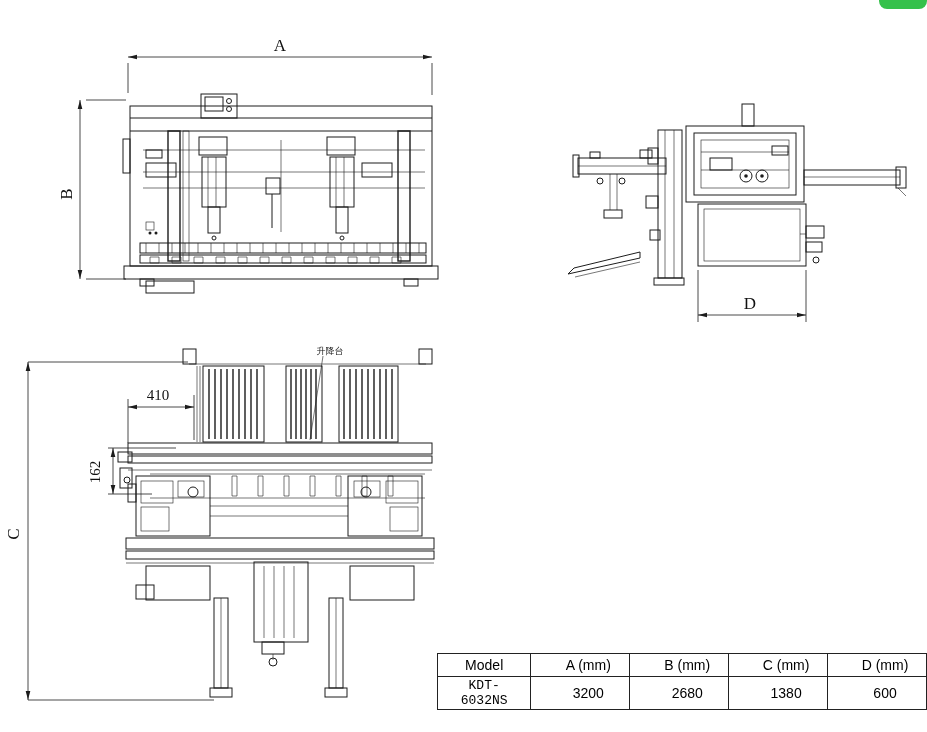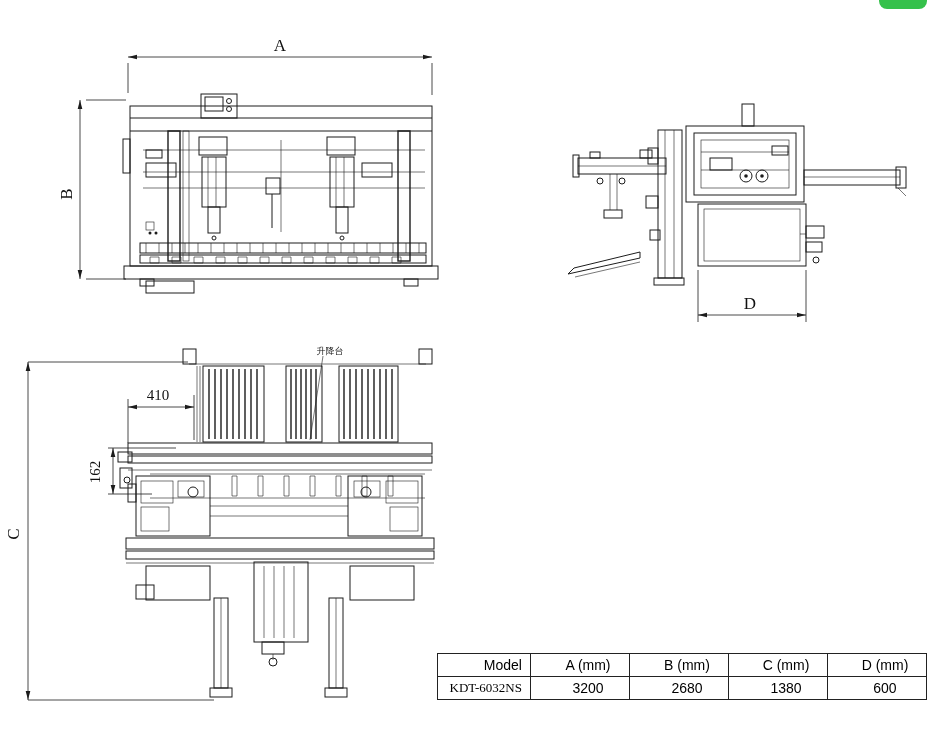--- a/index.html
+++ b/index.html
@@ -10,23 +10,23 @@
   .med{stroke:#1c1c1c;stroke-width:1.4;fill:none;}
   .dim{stroke:#1c1c1c;stroke-width:0.8;fill:none;}
   .fillb{fill:#1c1c1c;stroke:none;}
   text.dimlabel{font-family:"Liberation Serif",serif;font-size:17px;fill:#111;}
   text.dimnum{font-family:"Liberation Serif",serif;font-size:15px;fill:#111;}
   text.small{font-family:"DejaVu Sans",sans-serif;font-size:9px;fill:#111;}
   .dim-table{position:absolute;left:437px;top:653px;border-collapse:collapse;
     font-family:"Liberation Sans",sans-serif;font-size:14px;color:#000;background:#fff;}
   .dim-table th,.dim-table td{border:1px solid #222;text-align:center;padding:1px 8px;
     height:20px;font-weight:400;}
-  .dim-table th:nth-child(1),.dim-table td:nth-child(1){width:80px;text-align:right;}
+  .dim-table th:nth-child(1),.dim-table td:nth-child(1){width:80px;}
   .dim-table th:nth-child(n+2),.dim-table td:nth-child(n+2){width:70px;padding-left:24px;}
-  .model-cell{font-family:Liberation Serif, serif;font-size:13px;}
+  .model-cell{font-family:Liberation Mono, monospace;font-size:13px;}
   .green-corner{position:absolute;left:879px;top:-9px;width:48px;height:18px;
     background:#35c14b;border-radius:8px;}
 </style>
 </head>
 <body>
 
 <div class="canvas">
 
 <svg width="927" height="732" viewBox="0 0 927 732">
 

